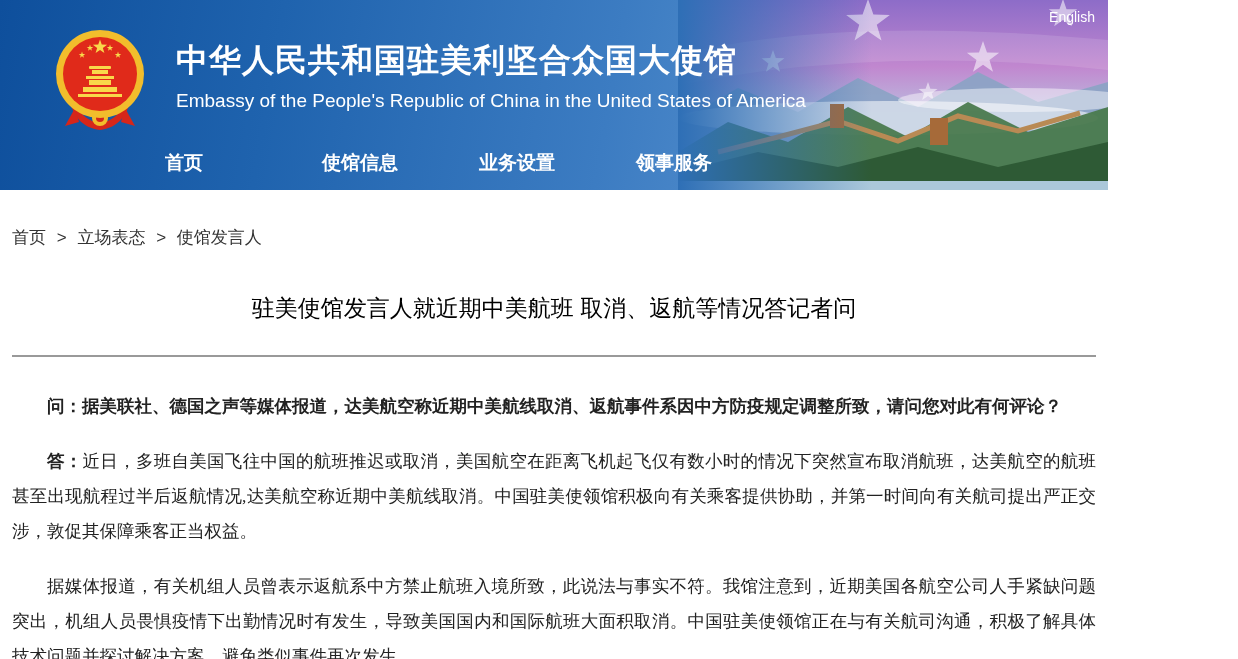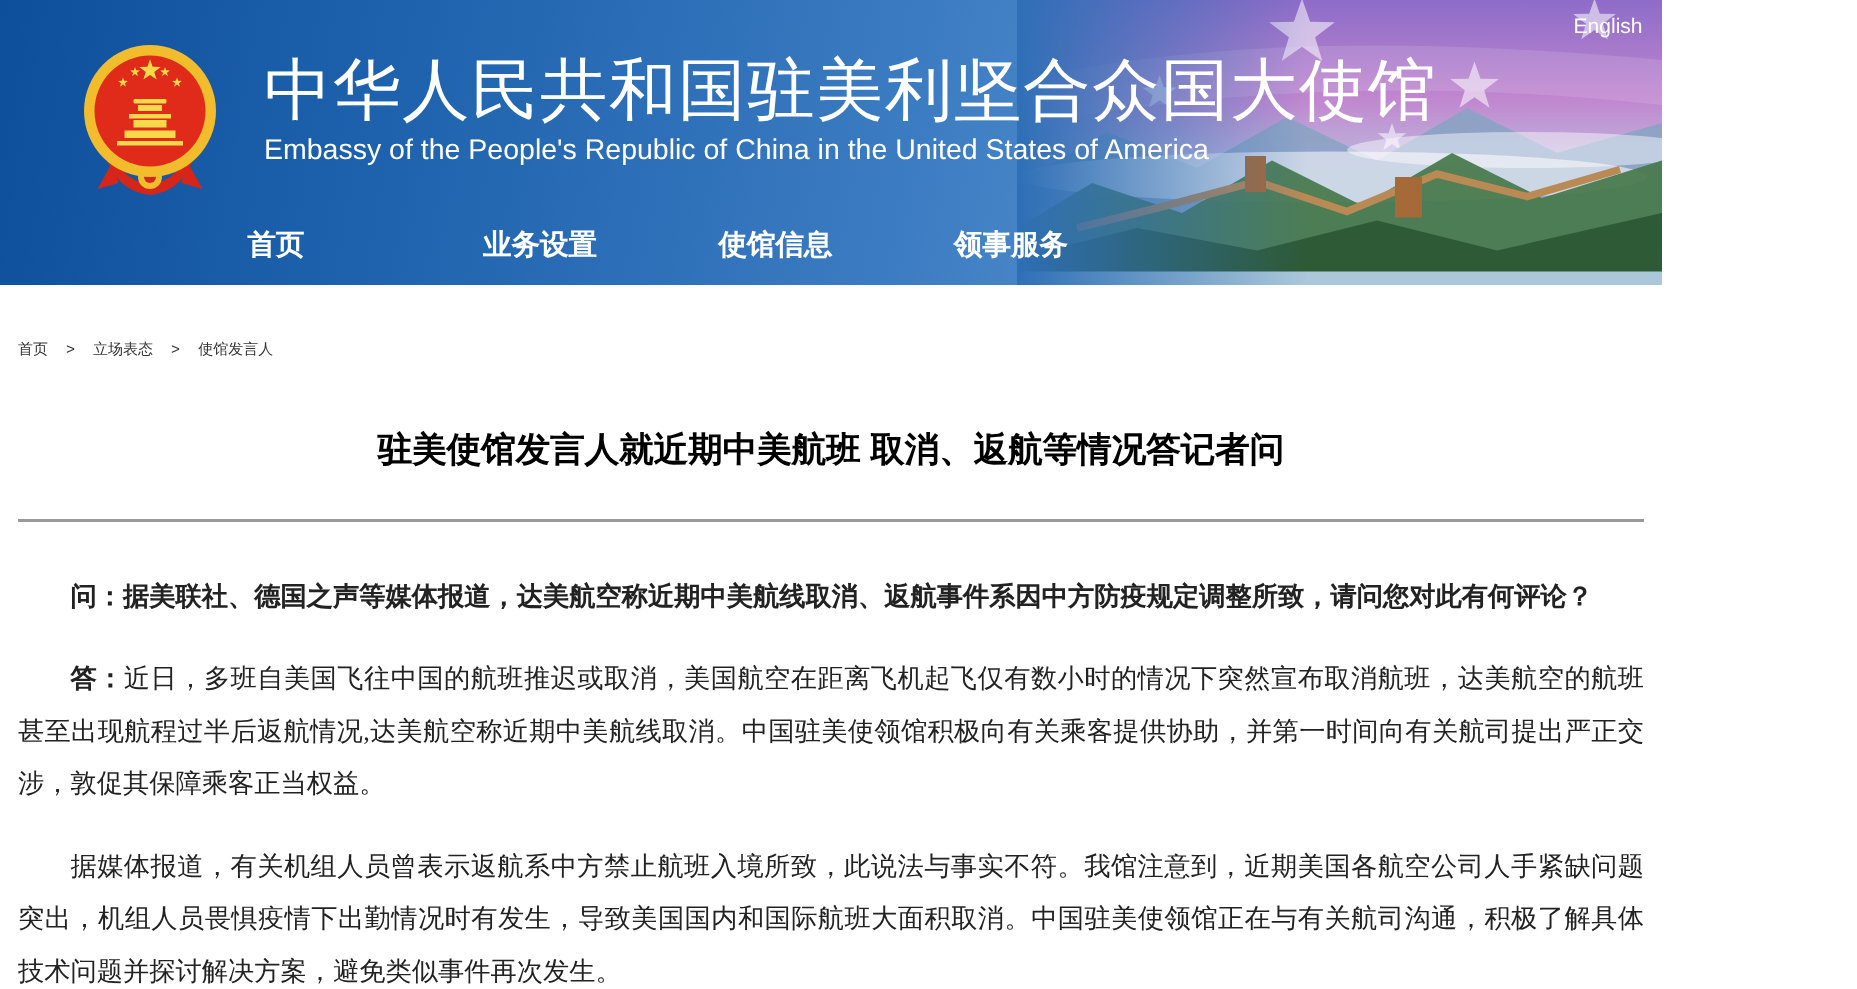--- a/index.html
+++ b/index.html
@@ -17,33 +17,33 @@
   .header-art::after {
     content:""; position:absolute; inset:0;
     background:linear-gradient(to right,#2e6fb6 0%,rgba(46,111,182,0) 45%);
   }
   .english-link {
     position:absolute; top:9px; right:13px; z-index:5;
     color:#ffffff; font-size:14px; text-decoration:none; font-weight:400;
   }
   .emblem { position:absolute; left:44px; top:22px; width:112px; height:118px; z-index:3; }
   .titles { position:absolute; left:176px; top:34px; z-index:3; }
-  .site-title-zh { font-size:45px; font-weight:400; letter-spacing:1px; line-height:52px; white-space:nowrap;text-align:center; }
+  .site-title-zh { font-size:32px; font-weight:700; letter-spacing:1px; line-height:52px; white-space:nowrap; }
   .site-title-en { font-size:19px; font-weight:400; margin-top:4px; white-space:nowrap; }
   .main-nav { position:absolute; left:165px; bottom:14px; display:flex; z-index:3; }
   .main-nav .nav-item {
     width:157px; font-size:19px; font-weight:700; color:#fff; cursor:pointer; white-space:nowrap;
   }
 
   
   .content { padding:0 12px; }
-  .breadcrumb { margin:36px 0 0 0; font-size:10px; color:#333;font-family:Liberation Mono, monospace; }
+  .breadcrumb { margin:36px 0 0 0; font-size:17px; color:#333; }
   .breadcrumb a { color:#333; text-decoration:none; cursor:pointer; }
   .breadcrumb .sep { margin:0 6px; color:#333; }
-  .article-title { margin-top:44px; text-align:center; font-size:23px; font-weight:700; color:#000; }
+  .article-title { margin-top:44px; text-align:center; font-size:23px; font-weight:400; color:#000; }
   .article-date { margin-top:48px; text-align:center; font-size:16px; color:#333; }
   .divider { border:none; border-top:2px solid #999; margin:31px 0 0 0; }
   .article-body { margin-top:32px; font-size:17.5px; line-height:35px; color:#222; }
   .article-body p { text-indent:2em; margin-bottom:20px; text-align:justify;font-family:Liberation Serif, serif; }
   .article-body p.q { font-weight:700; }
   .article-body .prefix { font-weight:700; }
 </style>
 </head>
 <body>
 
@@ -113,22 +113,22 @@
       </svg>
     </div>
 
     <div class="titles">
       <div class="site-title-zh">中华人民共和国驻美利坚合众国大使馆</div>
       <div class="site-title-en">Embassy of the People's Republic of China in the United States of America</div>
     </div>
 
     <nav class="main-nav">
       <div class="nav-item">首页</div>
+      <div class="nav-item">使馆信息</div>
       <div class="nav-item">业务设置</div>
-      <div class="nav-item">使馆信息</div>
       <div class="nav-item">领事服务</div>
     </nav>
   </header>
 
   <main class="content">
 
     <div class="breadcrumb">
       <a>首页</a>
       <span class="sep">&gt;</span>
       <a>立场表态</a>

